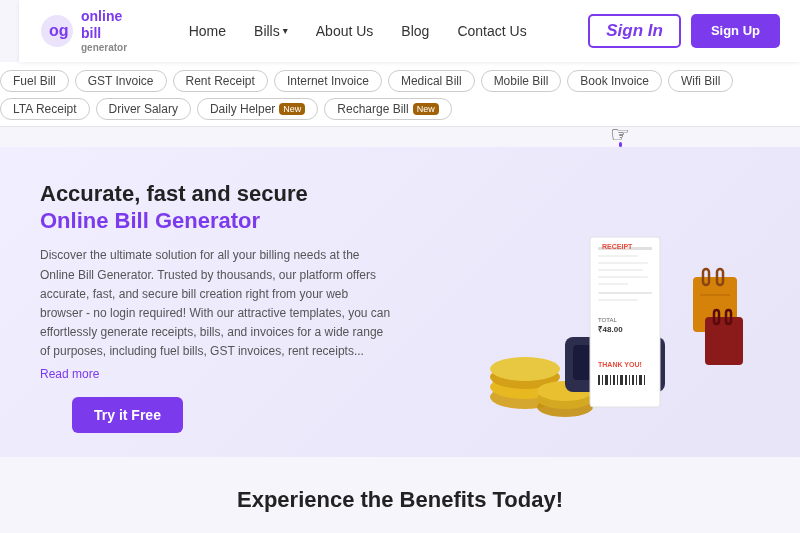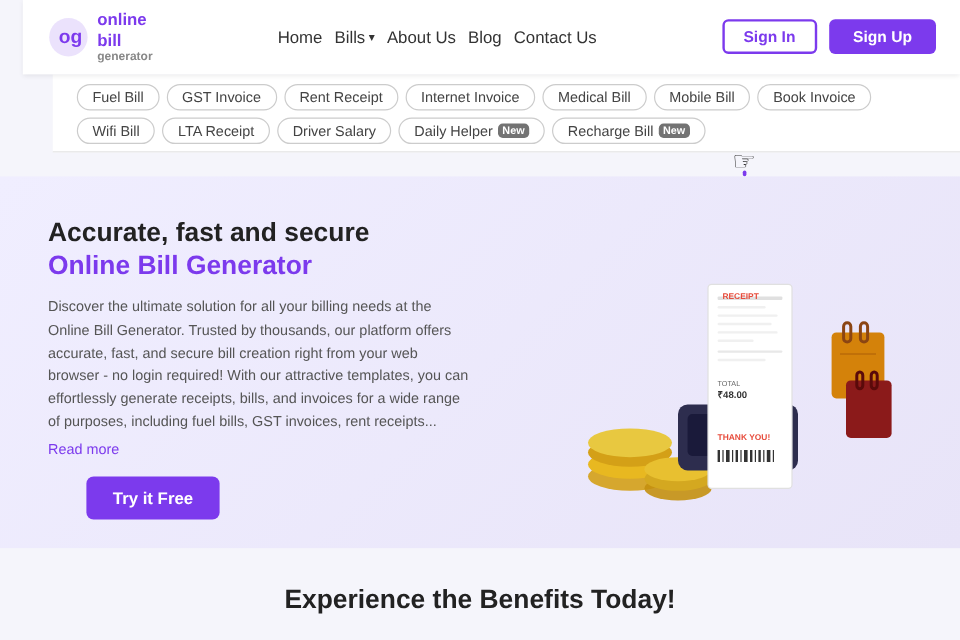--- a/index.html
+++ b/index.html
@@ -33,21 +33,21 @@
       line-height: 1.2;
     }
     .logo-text span {
       color: #7c3aed;
       font-size: 14px;
       display: block;
     }
     nav {
       display: flex;
       align-items: center;
-      gap: 10px;
+      gap: 28px;
     }
     nav a {
       text-decoration: none;
       color: #333;
       font-size: 14px;
     }
     .bills-nav {
       display: flex;
       align-items: center;
       gap: 3px;
@@ -59,70 +59,70 @@
     .header-buttons {
       display: flex;
       gap: 10px;
     }
     .btn-signin {
       border: 2px solid #7c3aed;
       color: #7c3aed;
       background: #fff;
       border-radius: 5px;
       padding: 5px 16px;
-      font-size: 13px;
+      font-size: 17px;
       cursor: pointer;
       font-weight: 600;
+      font-style: italic;
     }
     .btn-signup {
       background: #7c3aed;
       color: #fff;
       border: none;
       border-radius: 5px;
       padding: 7px 20px;
       font-size: 13px;
       cursor: pointer;
       font-weight: 600;
     }
 
     
     .pills-nav {
       background: #fff;
-      padding: 8px 20px 6px;
+      padding: 8px 0 6px;
       display: flex;
       flex-wrap: wrap;
       gap: 6px;
       border-bottom: 1px solid #e5e5e5;
-      margin-left: 44px;
     }
     .pill {
       border: 1px solid #ccc;
       border-radius: 20px;
       padding: 3px 12px;
       font-size: 12px;
       color: #444;
       cursor: pointer;
       background: #fff;
       white-space: nowrap;
       display: flex;
       align-items: center;
       gap: 4px;
     }
     .pill.active {
       background: #7c3aed;
       color: #fff;
       border-color: #7c3aed;
     }
     .pill .new-badge {
-      background: #737373;
+      background: #a16207;
       color: #fff;
       border-radius: 4px;
       font-size: 9px;
       padding: 1px 4px;
-      font-weight: bold;
+      font-weight: normal;
     }
 
     
     .cursor-area {
       position: relative;
       height: 20px;
     }
     .cursor-icon {
       position: absolute;
       right: 170px;

